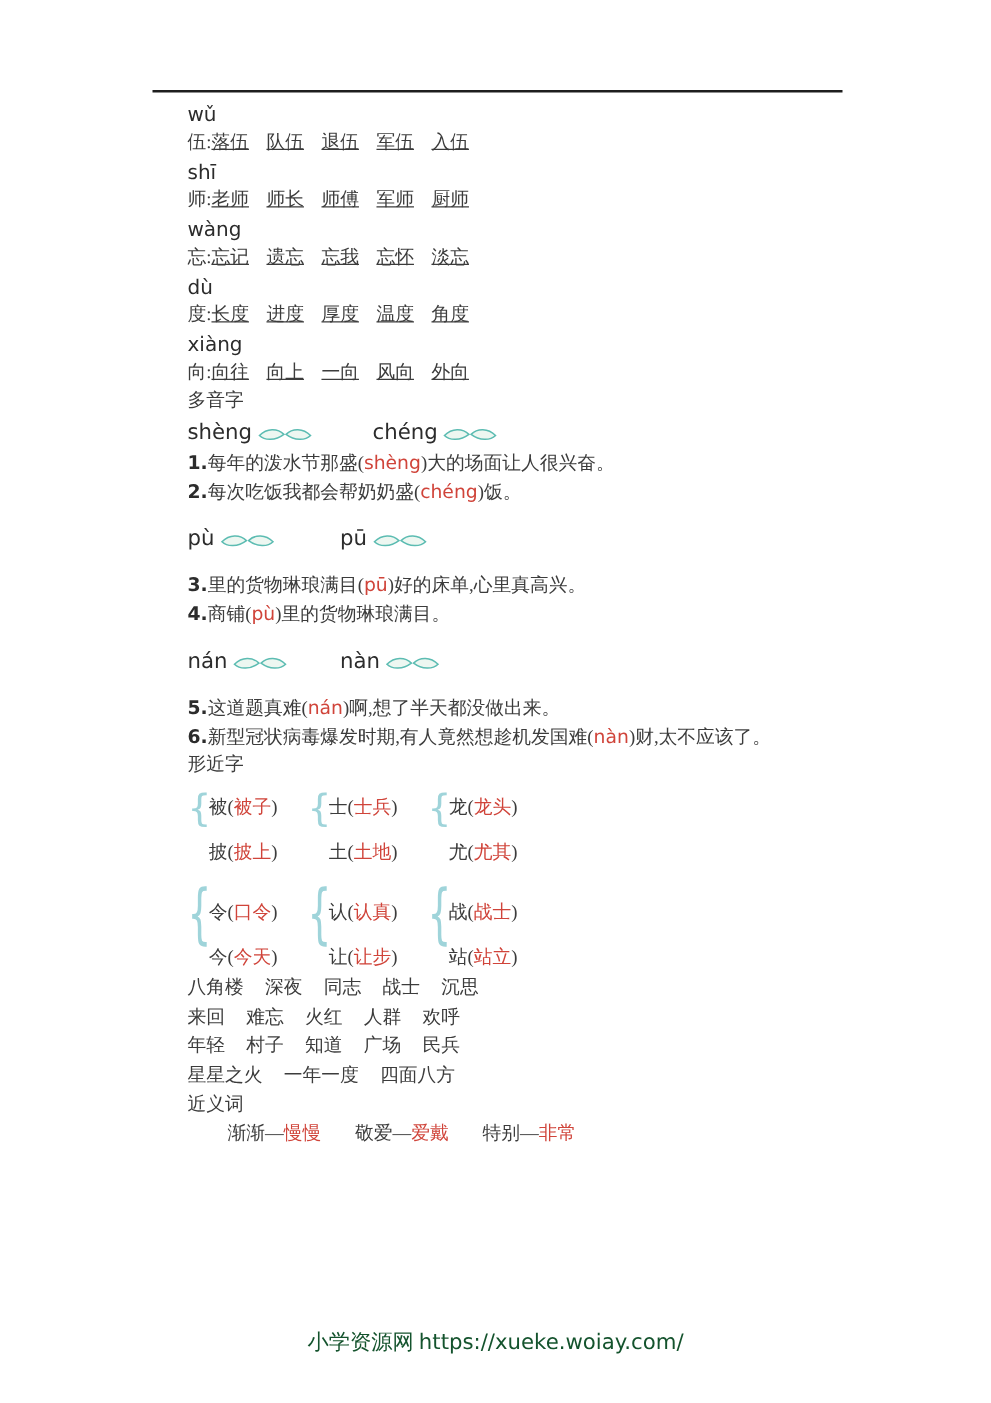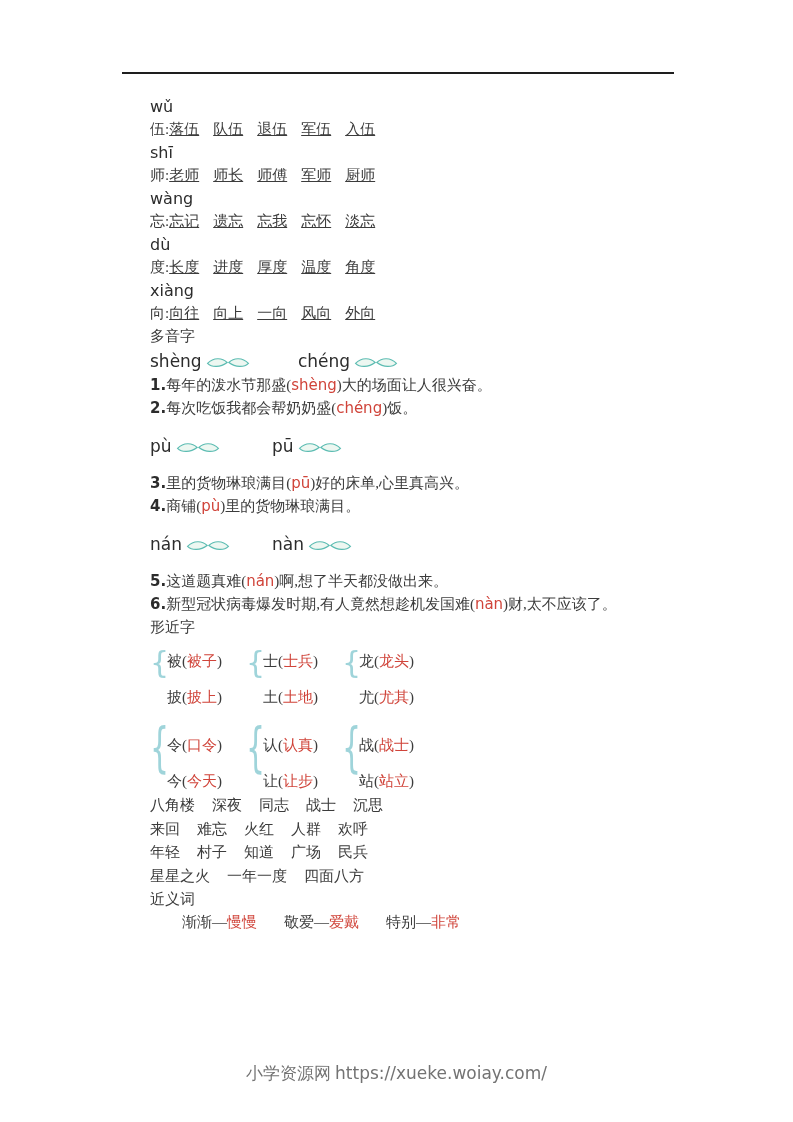--- a/index.html
+++ b/index.html
@@ -6,21 +6,21 @@
   body { background:#ffffff; }
   .page {
     position:relative; width:793px; height:1122px; background:#ffffff;
     font-family:"Liberation Serif","DejaVu Serif",serif;
     color:#3c3c3c; overflow:hidden;
   }
   .top-rule {
     position:absolute; left:122px; top:72px; width:552px; height:0;
     border:none; border-top:2px solid #1e1e1e;
   }
-  .content { position:absolute; left:150px; top:95px; width:545px; font-size:15px; }
+  .content { position:absolute; left:150px; top:80px; width:545px; font-size:15px; }
 
   .pinyin { font-family:"DejaVu Sans",sans-serif; color:#2c2c2c; }
   .red { color:#d0443a; }
 
   .pinyin-line { height:23px; line-height:23px; font-size:16px; }
   .word-line { height:23px; line-height:23px; white-space:nowrap; }
   .word-line .w { margin-left:14px;text-decoration:underline; }
   .word-line .w0 { margin-left:0; }
 
   .heading { height:23px; line-height:23px; }
@@ -49,21 +49,21 @@
 
   .kw-heading { margin-top:34px; }
   .kw-row { line-height:23.5px; white-space:nowrap; }
   .kw-row span { margin-right:17px;text-align:center; }
 
   .syn-row { line-height:23px; white-space:nowrap;margin-left:32px; }
   .syn-pair { margin-right:27px; }
 
   .footer {
     position:absolute; left:0; top:1062px; width:100%;
-    text-align:center; color:#737373; font-size:17px;
+    text-align:center; color:#14532d; font-size:17px;
     font-family:"DejaVu Sans",sans-serif;
   }
   .footer span { margin:0 2px; }
 </style>
 </head>
 <body>
 
 <div class="page">
   <hr class="top-rule">
 

